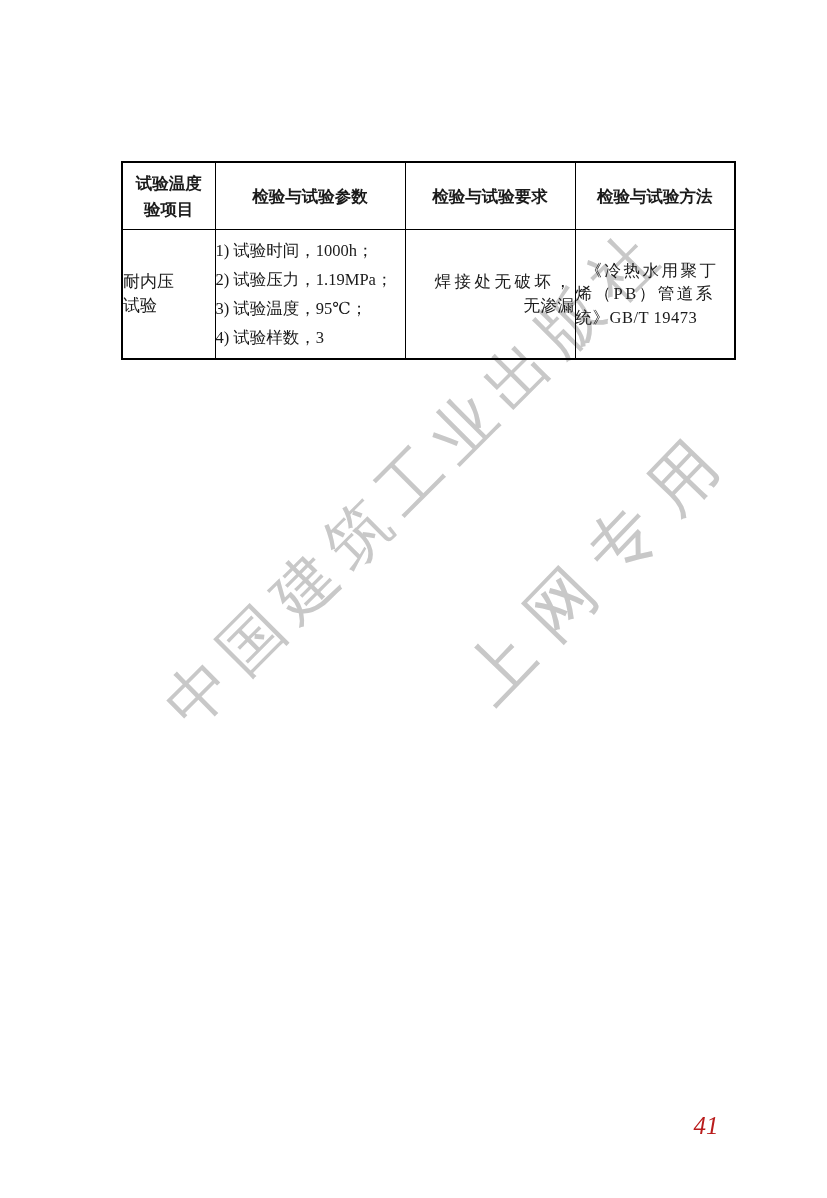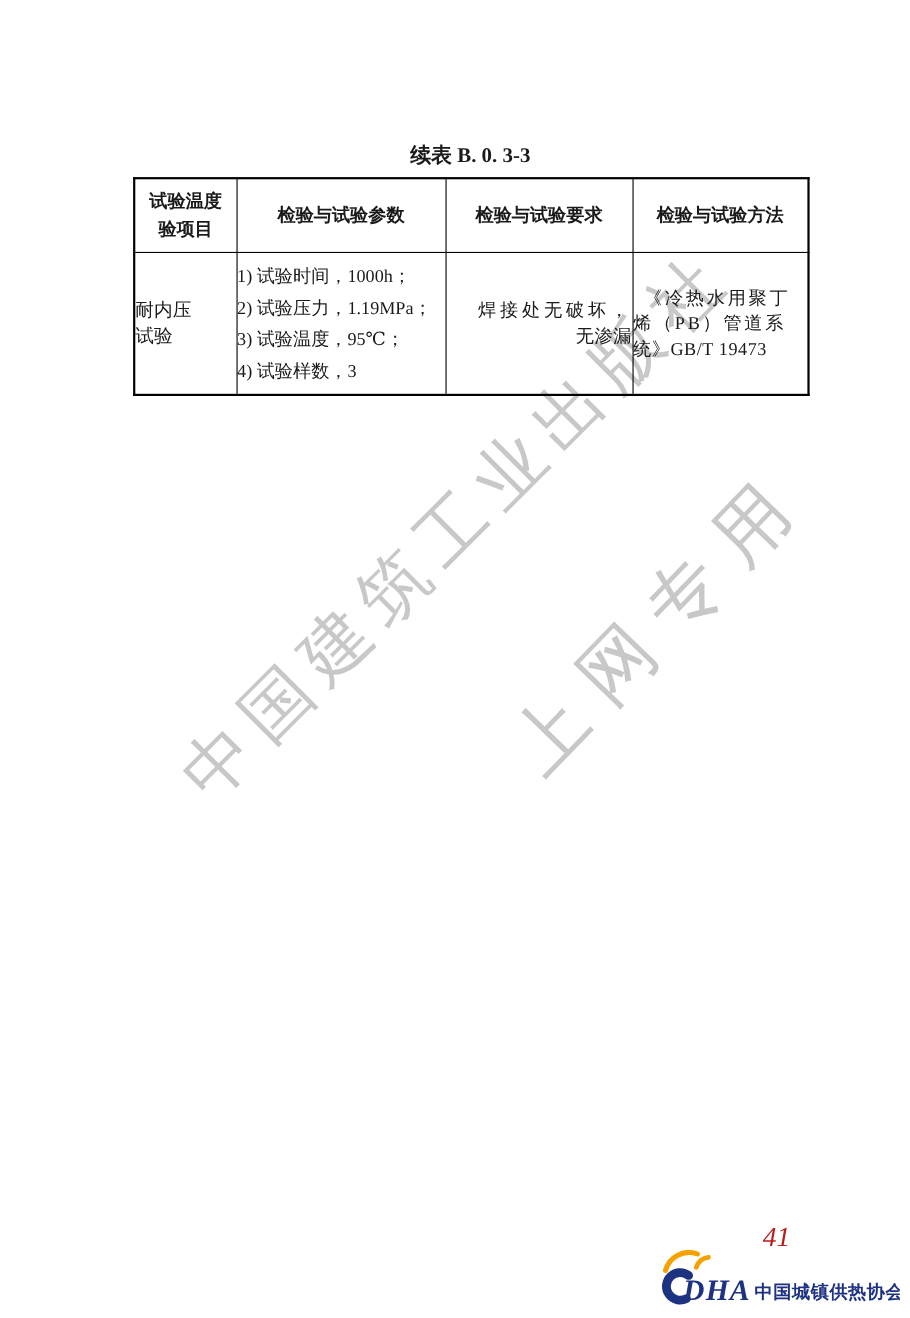--- a/index.html
+++ b/index.html
@@ -126,21 +126,20 @@
   }
 </style>
 </head>
 <body>
 
 <div class="page">
 
   <div class="wm wm-publisher">中国建筑工业出版社</div>
   <div class="wm wm-online">上网专用</div>
 
-  <div class="doc-title">续表 B. 0. 3-3</div>
 
   <table class="spec">
     <colgroup>
       <col style="width:93px">
       <col style="width:190px">
       <col style="width:170px">
       <col style="width:160px">
     </colgroup>
     <thead>
       <tr>
@@ -169,27 +168,14 @@
           <div class="ml ml1">《冷热水用聚丁</div>
           <div class="ml">烯（PB）管道系</div>
           <div class="ml ml3">统》GB/T 19473</div>
         </td>
       </tr>
     </tbody>
   </table>
 
   <div class="page-number">41</div>
 
-  <div class="assoc-logo">
-    <svg width="218" height="54" viewBox="0 0 218 54" xmlns="http://www.w3.org/2000/svg">
-
-      <path d="M 5 19 A 22 22 0 0 1 34 4" fill="none" stroke-width="4.6" stroke-linecap="round" stroke="#f5a200"></path>
-      <path d="M 33 16 A 13 13 0 0 1 44 7" fill="none" stroke-width="4.4" stroke-linecap="round" stroke="#f5a200"></path>
-
-      <path d="M 26 23.5 A 12.5 12.5 0 1 0 24 44.5" fill="none" stroke-width="8" stroke-linecap="round" stroke="#1e3282"></path>
-
-      <text class="dha" x="21" y="46" fill="#1e3282">DHA</text>
-
-      <text class="assoc-name" x="86" y="44" fill="#1e3282">中国城镇供热协会</text>
-    </svg>
-  </div>
 
 </div>
 
 </body></html>

